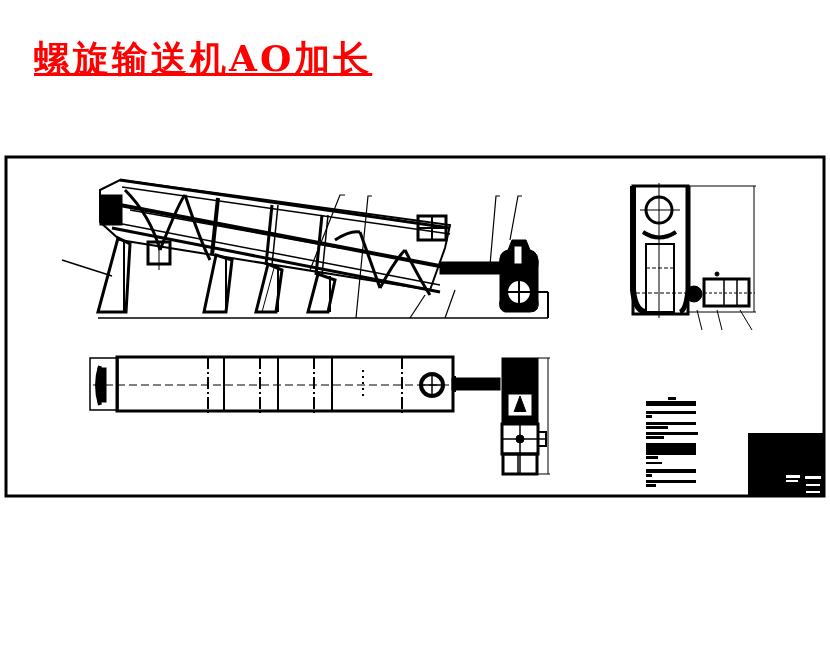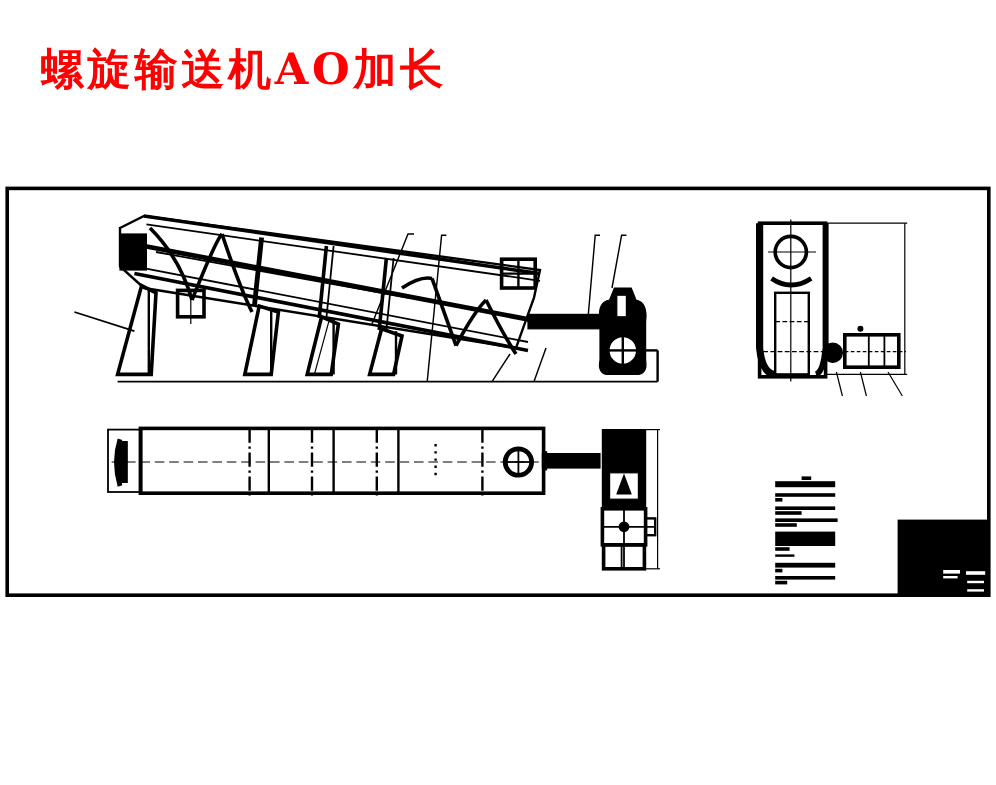--- a/index.html
+++ b/index.html
@@ -7,21 +7,21 @@
   .title {
     position: absolute; left: 34px; top: 36px;
     font-family: "DejaVu Serif", serif; font-size: 36px; font-weight: bold;
     letter-spacing: 3px; line-height: 44px; white-space: nowrap;
   }
   .drawing { position: absolute; left: 0; top: 0; }
 </style>
 </head>
 <body>
 
-<div class="title" style="color: rgb(255, 0, 0);">螺旋输送机AO加长</div>
+<div class="title" style="color: rgb(255, 0, 0); text-decoration: underline;">螺旋输送机AO加长</div>
 
 <svg class="drawing" width="830" height="654" viewBox="0 0 830 654" xmlns="http://www.w3.org/2000/svg">
 
   <rect x="6" y="157" width="818" height="339" fill="none" stroke="#000" stroke-width="3"></rect>
 
   <g stroke="#000" fill="none">
 
     <polygon points="100,190 120,180 450,225 445,248 430,290 120,240 100,222" stroke-width="2"></polygon>
     <line x1="120" y1="180" x2="450" y2="228" stroke-width="3"></line>
     <line x1="122" y1="187" x2="450" y2="234" stroke-width="1.5"></line>

